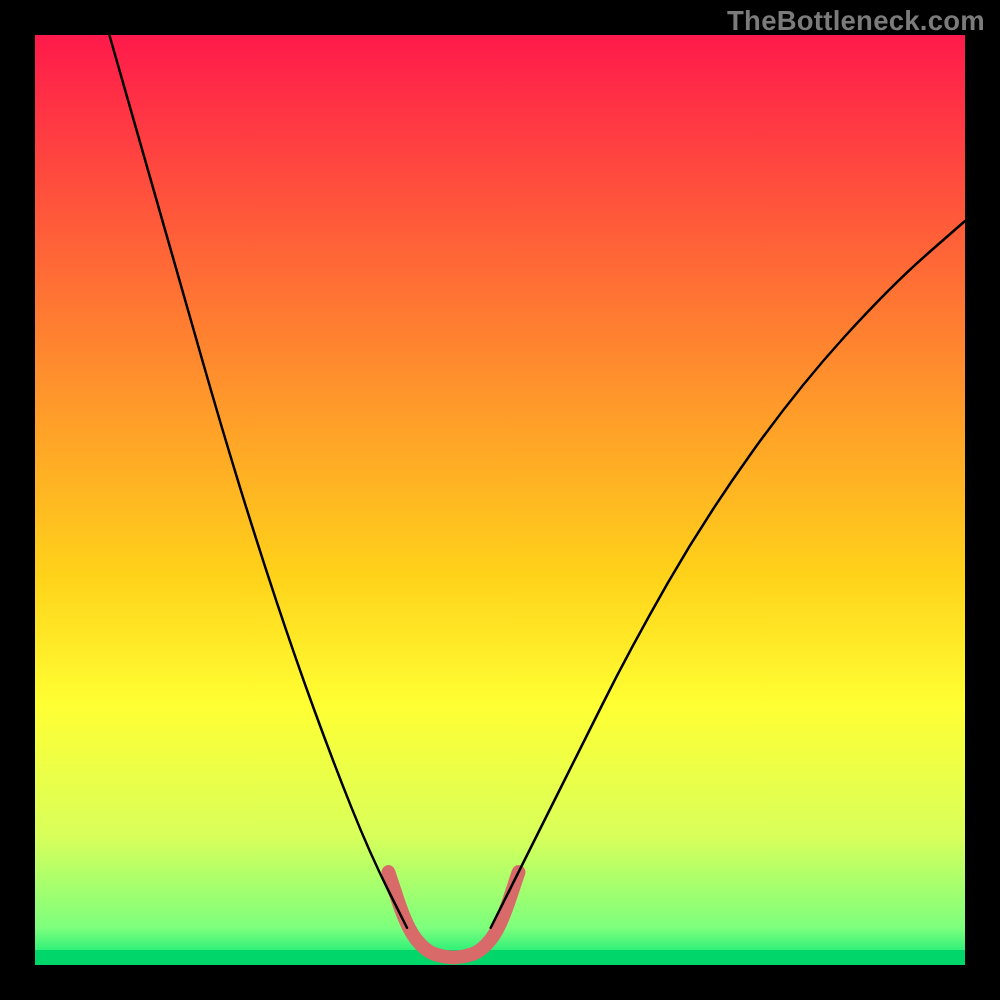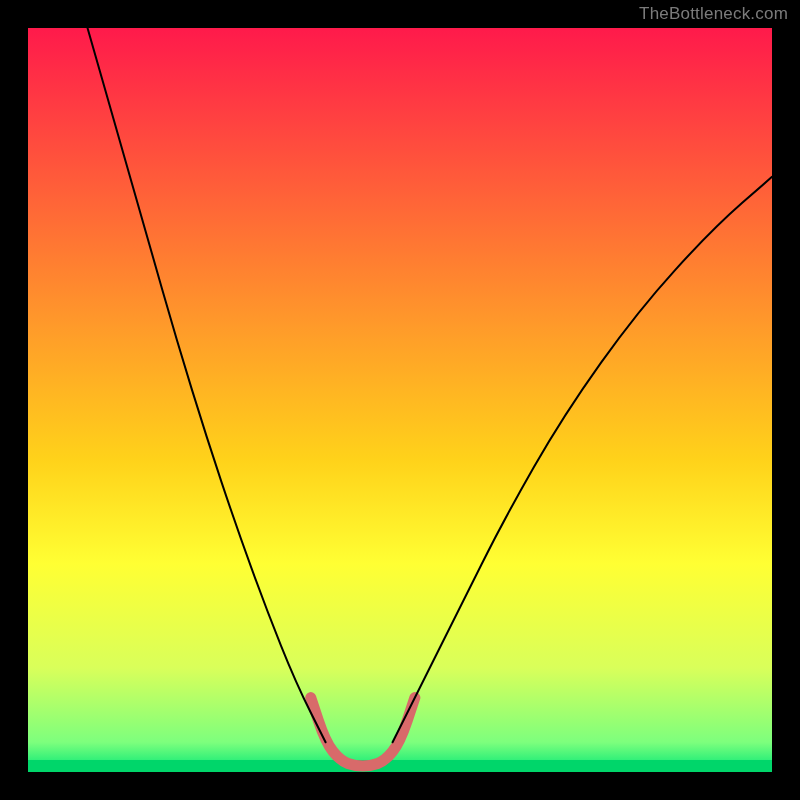--- a/index.html
+++ b/index.html
@@ -14,22 +14,22 @@
   .frame {
     position: absolute;
     inset: 0;
     background: #000;
   }
   .watermark {
     position: absolute;
     top: 4px;
     right: 12px;
     color: #7b7b7b;
-    font-size: 17px;
-    font-weight: 400;
+    font-size: 22px;
+    font-weight: 700;
     letter-spacing: 0.2px;
     z-index: 10;
   }
   svg {
     position: absolute;
     inset: 0;
     width: 800px;
     height: 800px;
     display: block;
   }

